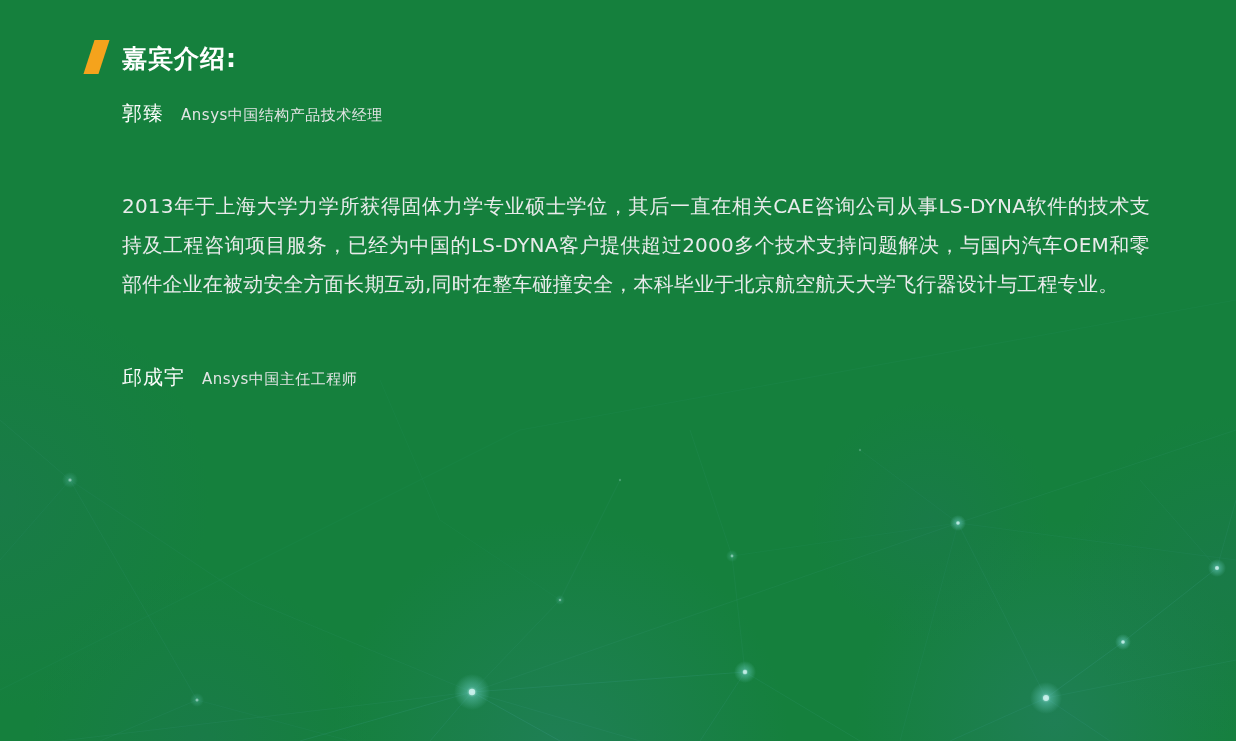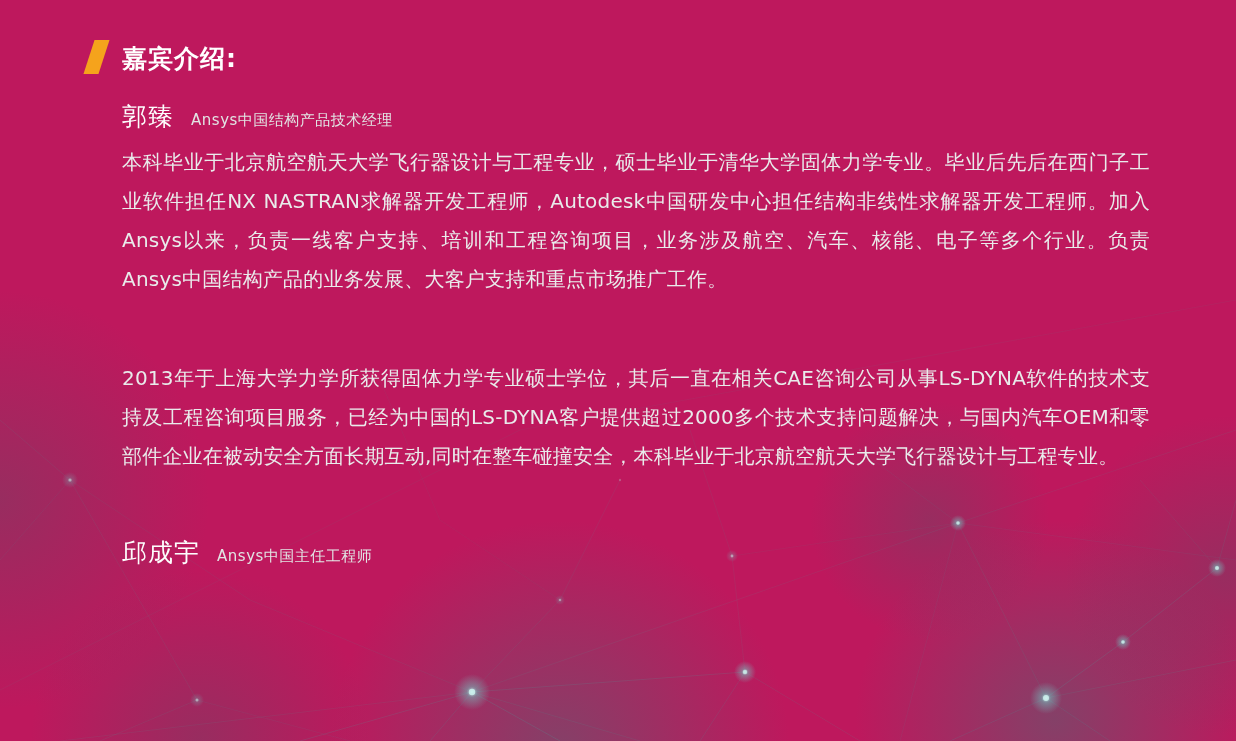--- a/index.html
+++ b/index.html
@@ -1,20 +1,20 @@
 <!DOCTYPE html>
 <html><head>
 <meta charset="utf-8">
 <style>
   * { margin:0; padding:0; box-sizing:border-box; }
   html,body { background:#000; }
   .page {
     position:relative;
     width:1236px; height:741px;
-    background:#be185d;
+    background:#15803d;
     overflow:hidden;
     font-family:"DejaVu Sans","Liberation Sans",sans-serif;
   }
   .bg-plexus {
     position:absolute; left:0; top:0; width:1236px; height:741px;
     display:block;
   }
   .content {
     position:absolute; left:122px; top:40px; width:1028px;
     color:#fff;
@@ -31,21 +31,21 @@
     background:#F5A31C;
     transform:skewX(-18deg);
   }
   .page-title {
     font-size:25px; font-weight:bold; color:#ffffff;
     letter-spacing:1px;
   }
   .speaker { margin-bottom:60px; }
   .speaker-header { margin-bottom:10px; }
   .speaker-name {
-    font-size:25px; font-weight:400; color:#fdfdfd;
+    font-size:20px; font-weight:400; color:#fdfdfd;
     letter-spacing:1px;
   }
   .speaker-role {
     font-size:15px; color:#e2e4e4; margin-left:12px;
     letter-spacing:0.5px;
   }
   .speaker-bio {
     font-size:20px; line-height:39px; color:#e9ebeb;
     letter-spacing:0.2px;
     text-align:justify;
@@ -146,21 +146,20 @@
     <div class="page-title-row">
       <span class="slash"></span>
       <h1 class="page-title">嘉宾介绍:</h1>
     </div>
 
     <div class="speaker">
       <div class="speaker-header">
         <span class="speaker-name">郭臻</span>
         <span class="speaker-role">Ansys中国结构产品技术经理</span>
       </div>
-      <p class="speaker-bio">本科毕业于北京航空航天大学飞行器设计与工程专业，硕士毕业于清华大学固体力学专业。毕业后先后在西门子工业软件担任NX NASTRAN求解器开发工程师，Autodesk中国研发中心担任结构非线性求解器开发工程师。加入Ansys以来，负责一线客户支持、培训和工程咨询项目，业务涉及航空、汽车、核能、电子等多个行业。负责Ansys中国结构产品的业务发展、大客户支持和重点市场推广工作。</p>
     </div>
 
     <div class="speaker">
       <p class="speaker-bio">2013年于上海大学力学所获得固体力学专业硕士学位，其后一直在相关CAE咨询公司从事LS-DYNA软件的技术支持及工程咨询项目服务，已经为中国的LS-DYNA客户提供超过2000多个技术支持问题解决，与国内汽车OEM和零部件企业在被动安全方面长期互动,同时在整车碰撞安全，本科毕业于北京航空航天大学飞行器设计与工程专业。</p>
     </div>
 
     <div class="speaker">
       <div class="speaker-header">
         <span class="speaker-name">邱成宇</span>
         <span class="speaker-role">Ansys中国主任工程师</span>

